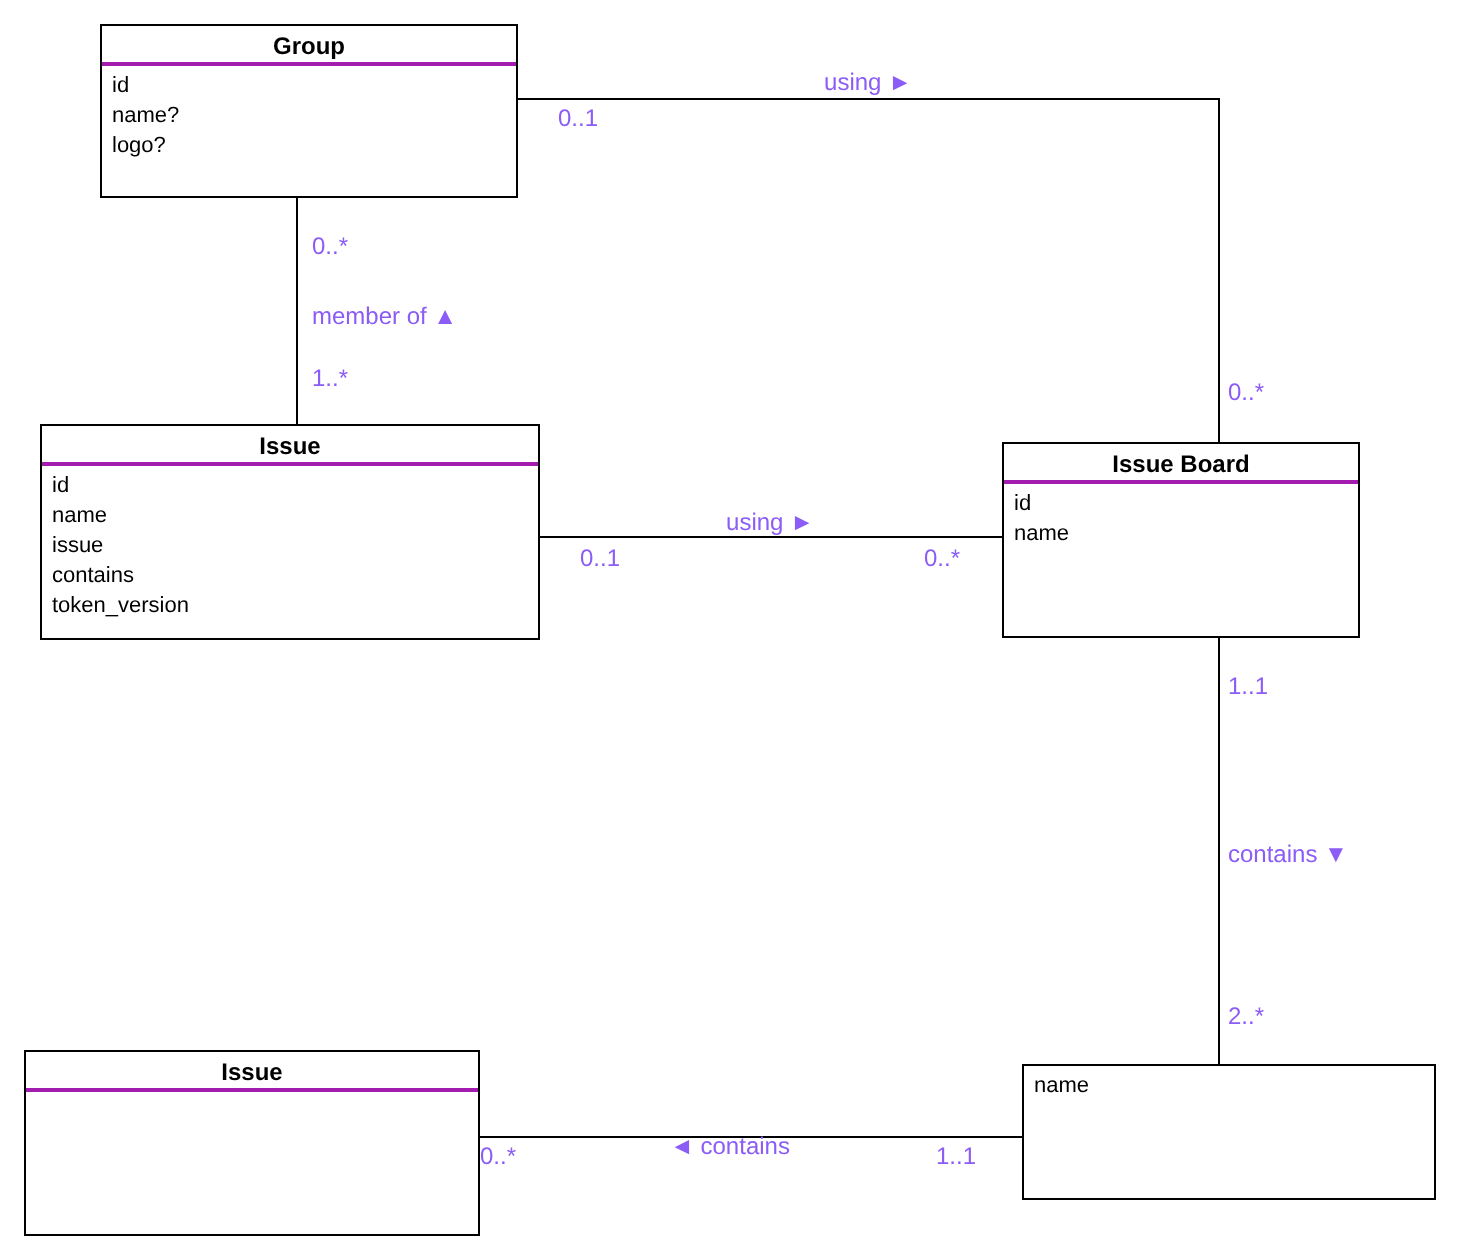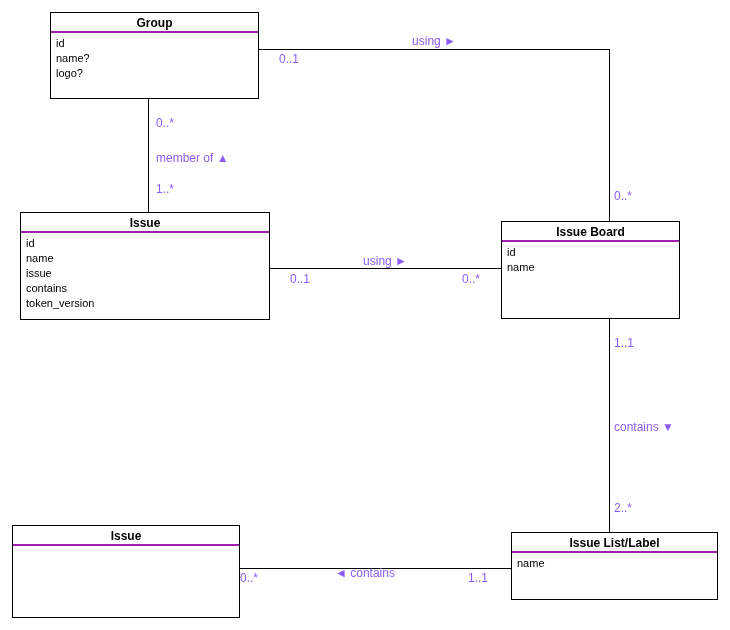--- a/index.html
+++ b/index.html
@@ -92,21 +92,20 @@
 
   <div class="entity" style="left:501px;top:221px;width:179px;height:98px">
     <div class="entity-title">Issue Board</div>
     <div class="entity-attrs">
       <div class="attr">id</div>
       <div class="attr">name</div>
     </div>
   </div>
 
   <div class="entity" style="left:511px;top:532px;width:207px;height:68px">
-    <div class="entity-title">Issue List/Label</div>
     <div class="entity-attrs">
       <div class="attr">name</div>
     </div>
   </div>
 
   <div class="entity" style="left:12px;top:525px;width:228px;height:93px">
     <div class="entity-title">Issue</div>
   </div>
 
   <span class="lbl center" style="left:434px;top:34px">using ►</span>

